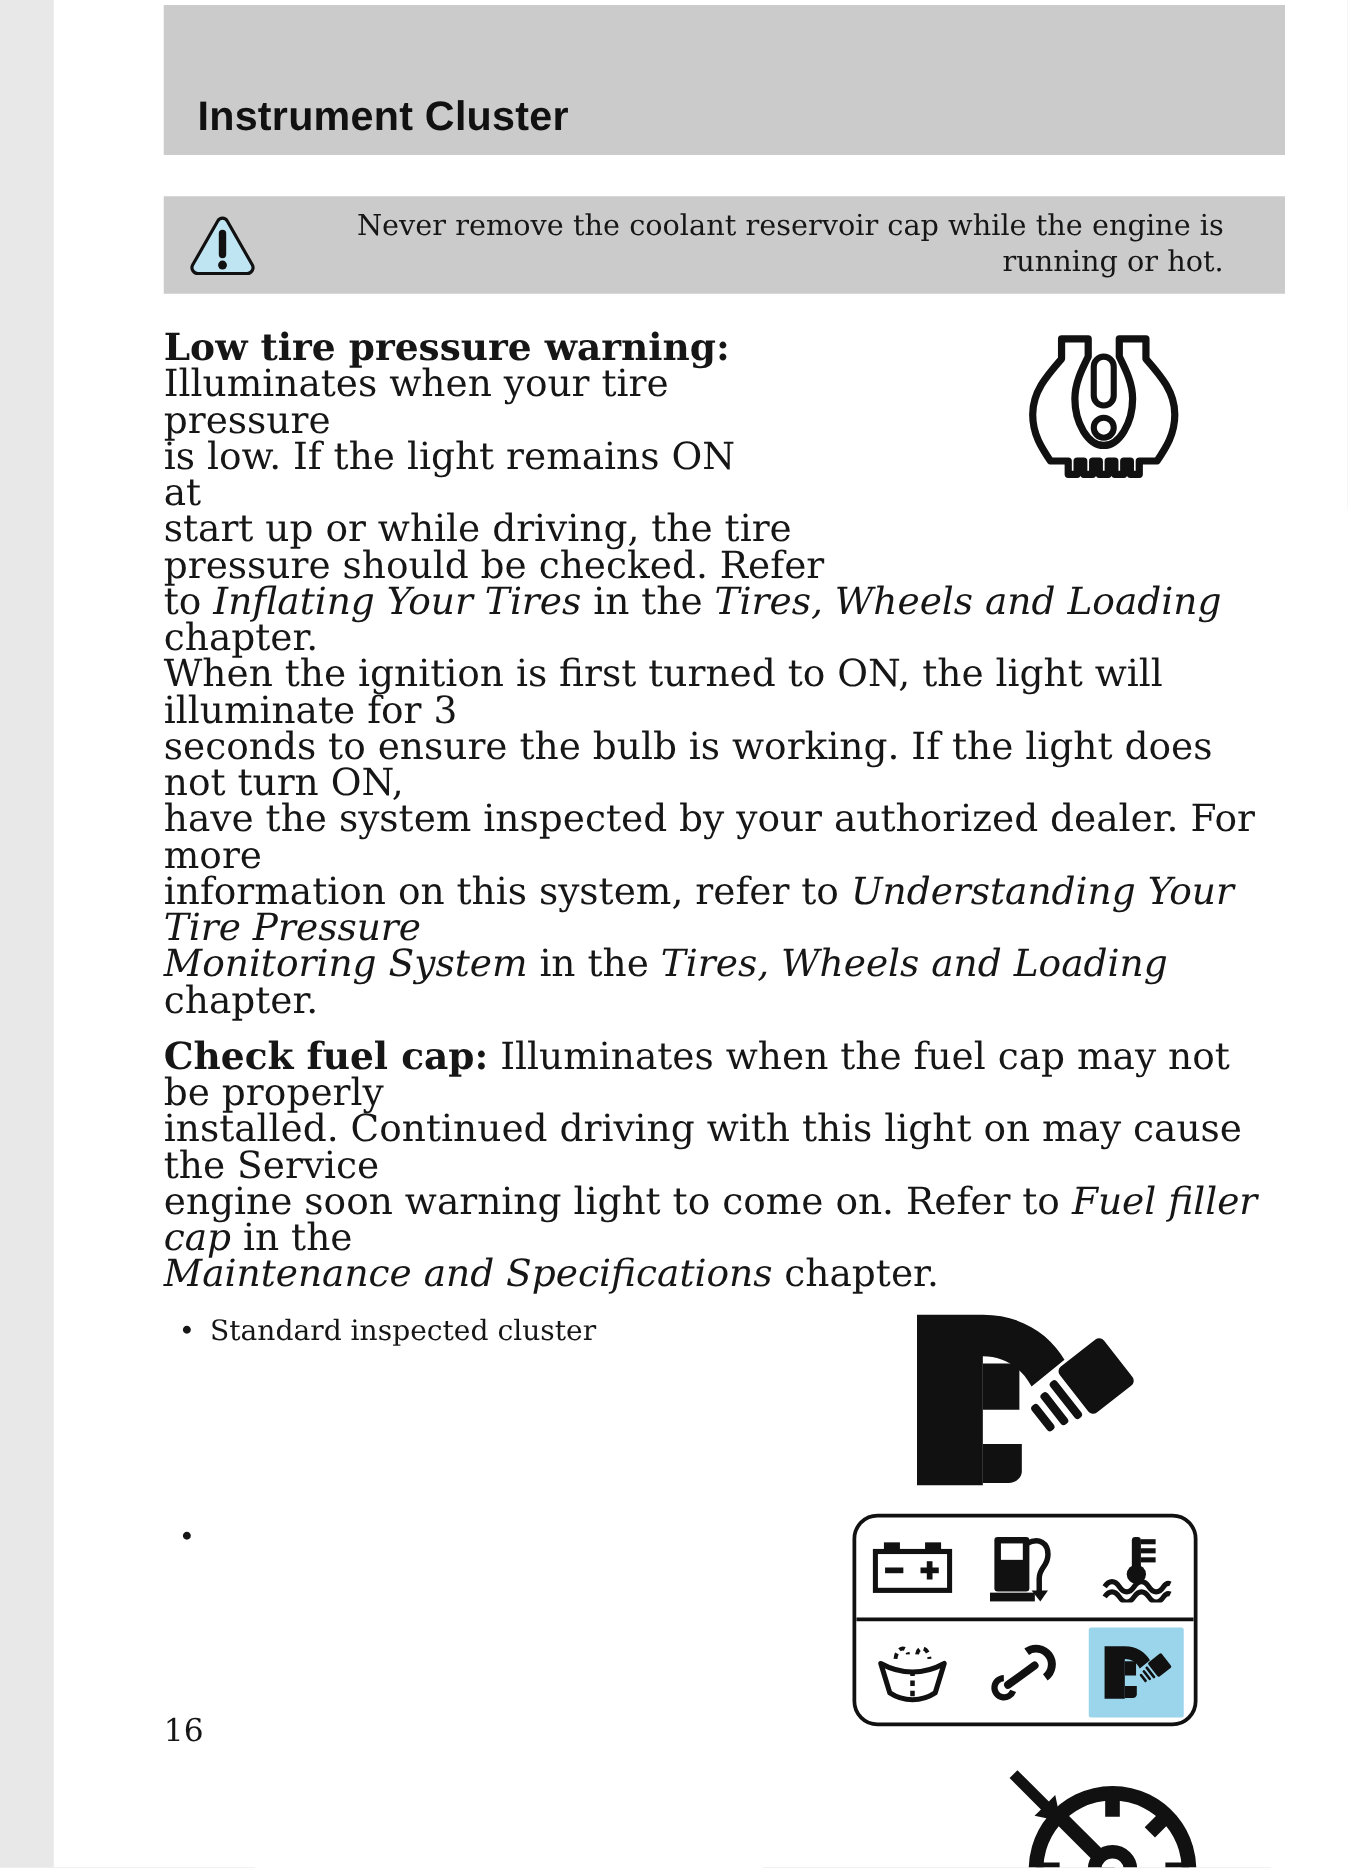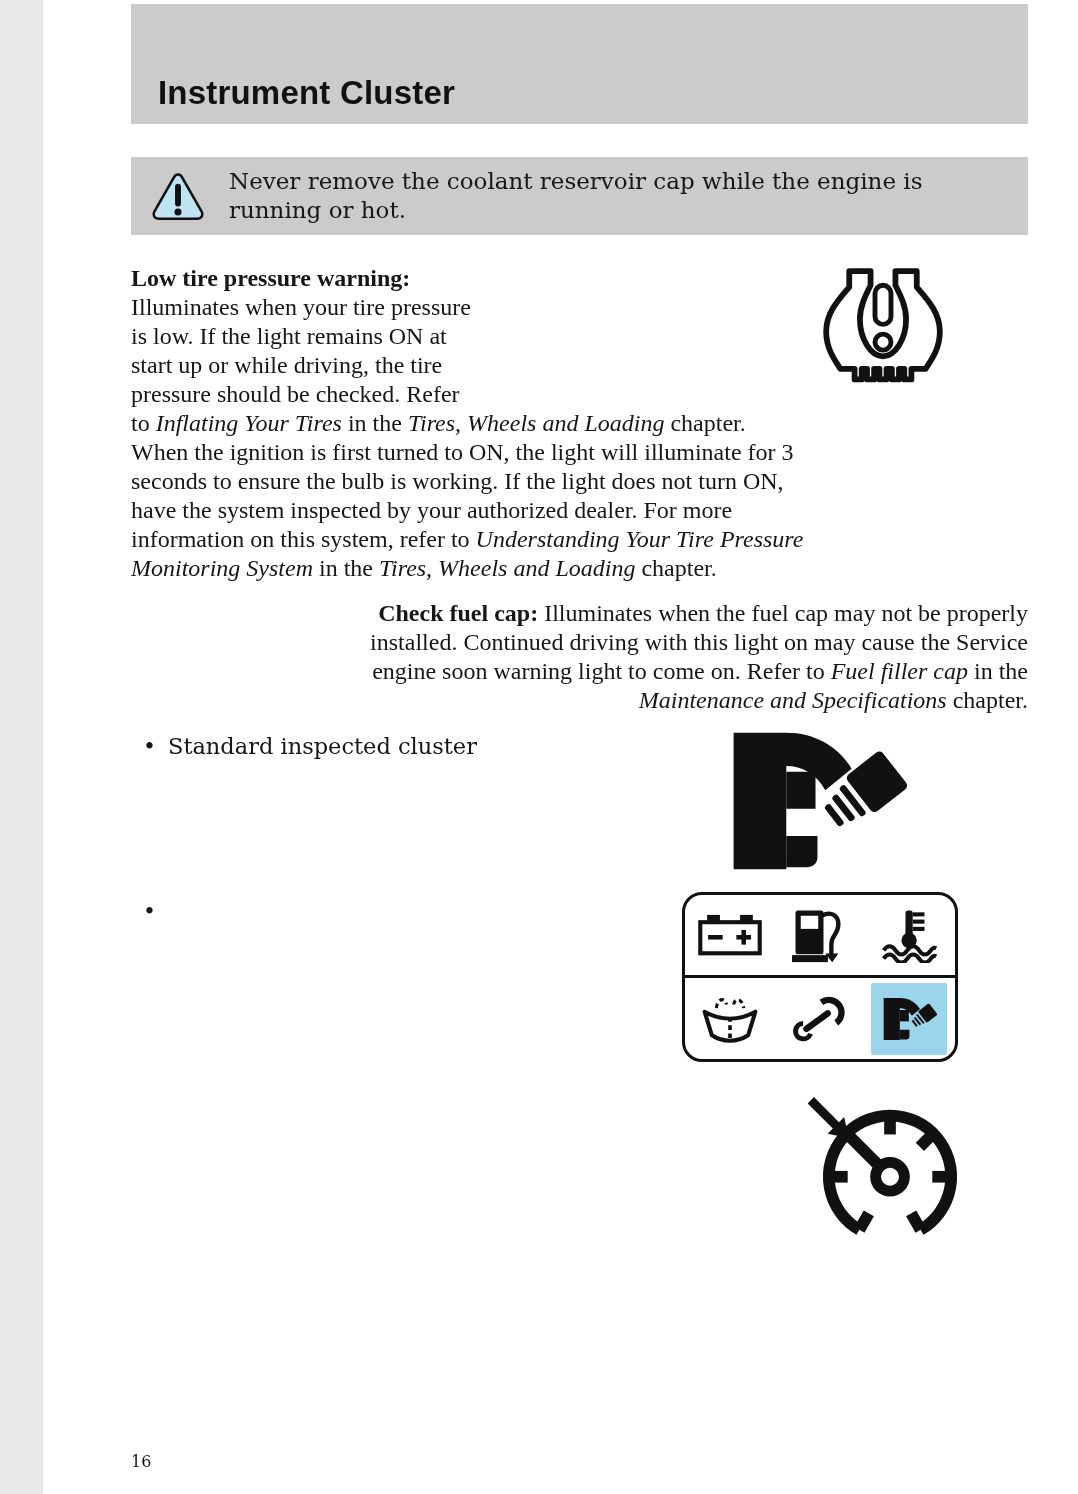--- a/index.html
+++ b/index.html
@@ -27,27 +27,28 @@
   }
   .band h1{
     font-family:"Liberation Sans", sans-serif;
     font-weight:bold;font-size:33px;letter-spacing:.2px;
     padding:0 0 12px 27px;color:#111;
   }
   .warnbox{
     margin-top:33px;height:78px;background:var(--band);
     display:flex;align-items:center;gap:24px;
     padding-left:20px;
+    text-align:right;
   }
   .warnbox .wtext{font-size:23px;line-height:29px;max-width:750px;}
-  .para{font-size:24px;line-height:29px;margin-top:0;font-family:Liberation Serif, serif;}
+  .para{font-size:30px;line-height:29px;margin-top:0;}
   .seg-bold{font-weight:bold;}
   .seg-i{font-style:italic;}
   .p-tire{margin-top:29px;}
-  .p-fuel{margin-top:16px;text-align:right;}
+  .p-fuel{margin-top:16px;}
   .floatbox{float:right;display:flex;justify-content:flex-end;}
   .fb-tpms{width:420px;height:140px;padding-right:60px;}
   .fb-speedo{width:447px;height:152px;padding-right:48px;}
   .row{display:flex;align-items:flex-start;}
   .row1{margin-top:8px;}
   .row2{margin-top:13px;}
   .bullet-item{flex:1;font-size:22.5px;line-height:29px;display:flex;gap:12px;padding-left:12px;}
   .row1 .bullet-item{padding-top:9px;}
   .row2 .bullet-item{padding-top:5px;}
   .bullet-dot{font-size:22px;}
@@ -57,21 +58,21 @@
     border:3px solid #111;border-radius:20px;background:#fff;
     overflow:hidden;
   }
   .crow{display:flex;height:80px;align-items:center;}
   .crow.bottom{border-top:3px solid #111;height:84px;}
   .cell{flex:1;display:flex;align-items:center;justify-content:center;height:100%;}
   .cell-blue{background:var(--highlight_blue);width:76px;height:72px;flex:none;
     margin:0 6px 0 4px;display:flex;align-items:center;justify-content:center;border-radius:2px;}
   .p-speed{margin-top:29px;}
   .p-speed::after,.p-tire::after{content:"";display:block;clear:both;}
-  .pageno{position:absolute;left:88px;top:1452px;font-size:16px;}
+  .pageno{position:absolute;left:88px;top:1370px;font-size:25px;}
   svg{display:block;}
 </style>
 </head>
 <body>
 
 <div class="page">
 
   <svg width="0" height="0" style="position:absolute" aria-hidden="true">
     <defs>
       <g id="fuelcap-shape" fill="#111">

